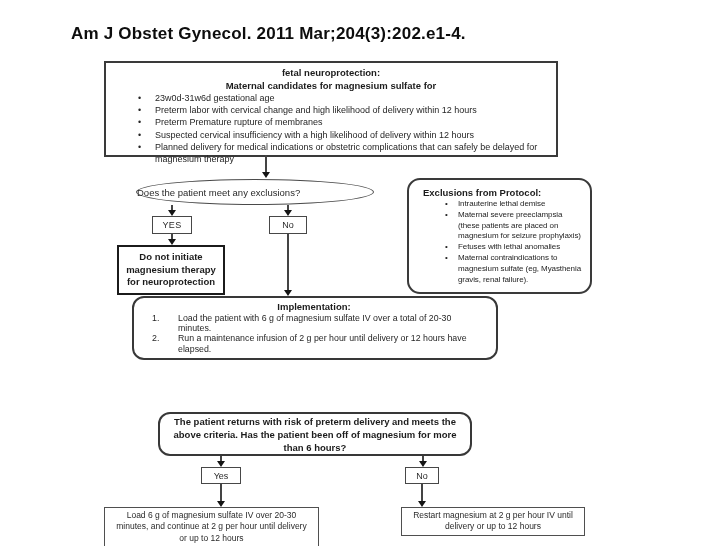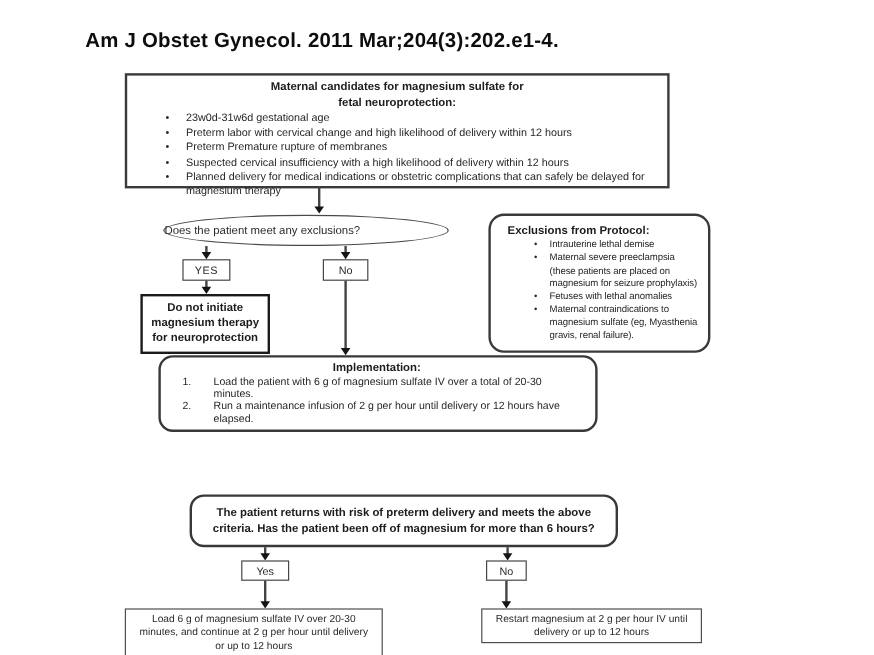--- a/index.html
+++ b/index.html
@@ -53,21 +53,21 @@
 
   
   .impl { left:132px; top:296px; width:366px; border:2px solid #383838; border-radius:12px; padding:3px 10px 4px 8px; }
   .impl .ttl { text-align:center; font-weight:700; font-size:9.5px; line-height:11.5px; color:#1c1c1c; }
   .impl .step { display:flex; font-size:8.8px; line-height:10.4px; padding-left:10px; color:#262626; }
   .impl .num { width:26px; flex:0 0 26px; }
   .impl .stx { flex:1; }
 
   
   .returns {
-    left:158px; top:412px; width:357px; height:44px; border:2px solid #383838; border-radius:12px;
+    left:158px; top:412px; width:314px; height:44px; border:2px solid #383838; border-radius:12px;
     display:flex; align-items:center; justify-content:center; text-align:center;
     font-weight:700; font-size:9.5px; line-height:13px; padding:0 12px; color:#1c1c1c;
   }
 
   
   .actbox {
     border:1.5px solid #4f4f4f; border-radius:0; text-align:center;
     font-size:8.5px; line-height:11.4px; color:#2a2a2a; padding:2px 8px;
   }
   .bleft  { left:104px; top:507px; width:215px; }
@@ -82,22 +82,22 @@
   }
 </style>
 </head>
 <body>
 
 <div id="slide">
 
   <div class="cite">Am J Obstet Gynecol. 2011 Mar;204(3):202.e1-4.</div>
 
   <div class="abs criteria">
+    <div class="hdr">fetal neuroprotection:</div>
     <div class="hdr">Maternal candidates for magnesium sulfate for</div>
-    <div class="hdr">fetal neuroprotection:</div>
     <div class="b-row">
       <span class="mk">•</span>
       <span class="tx">23w0d-31w6d gestational age</span>
     </div>
     <div class="b-row">
       <span class="mk">•</span>
       <span class="tx">Preterm labor with cervical change and high likelihood of delivery within 12 hours</span>
     </div>
     <div class="b-row">
       <span class="mk">•</span>

